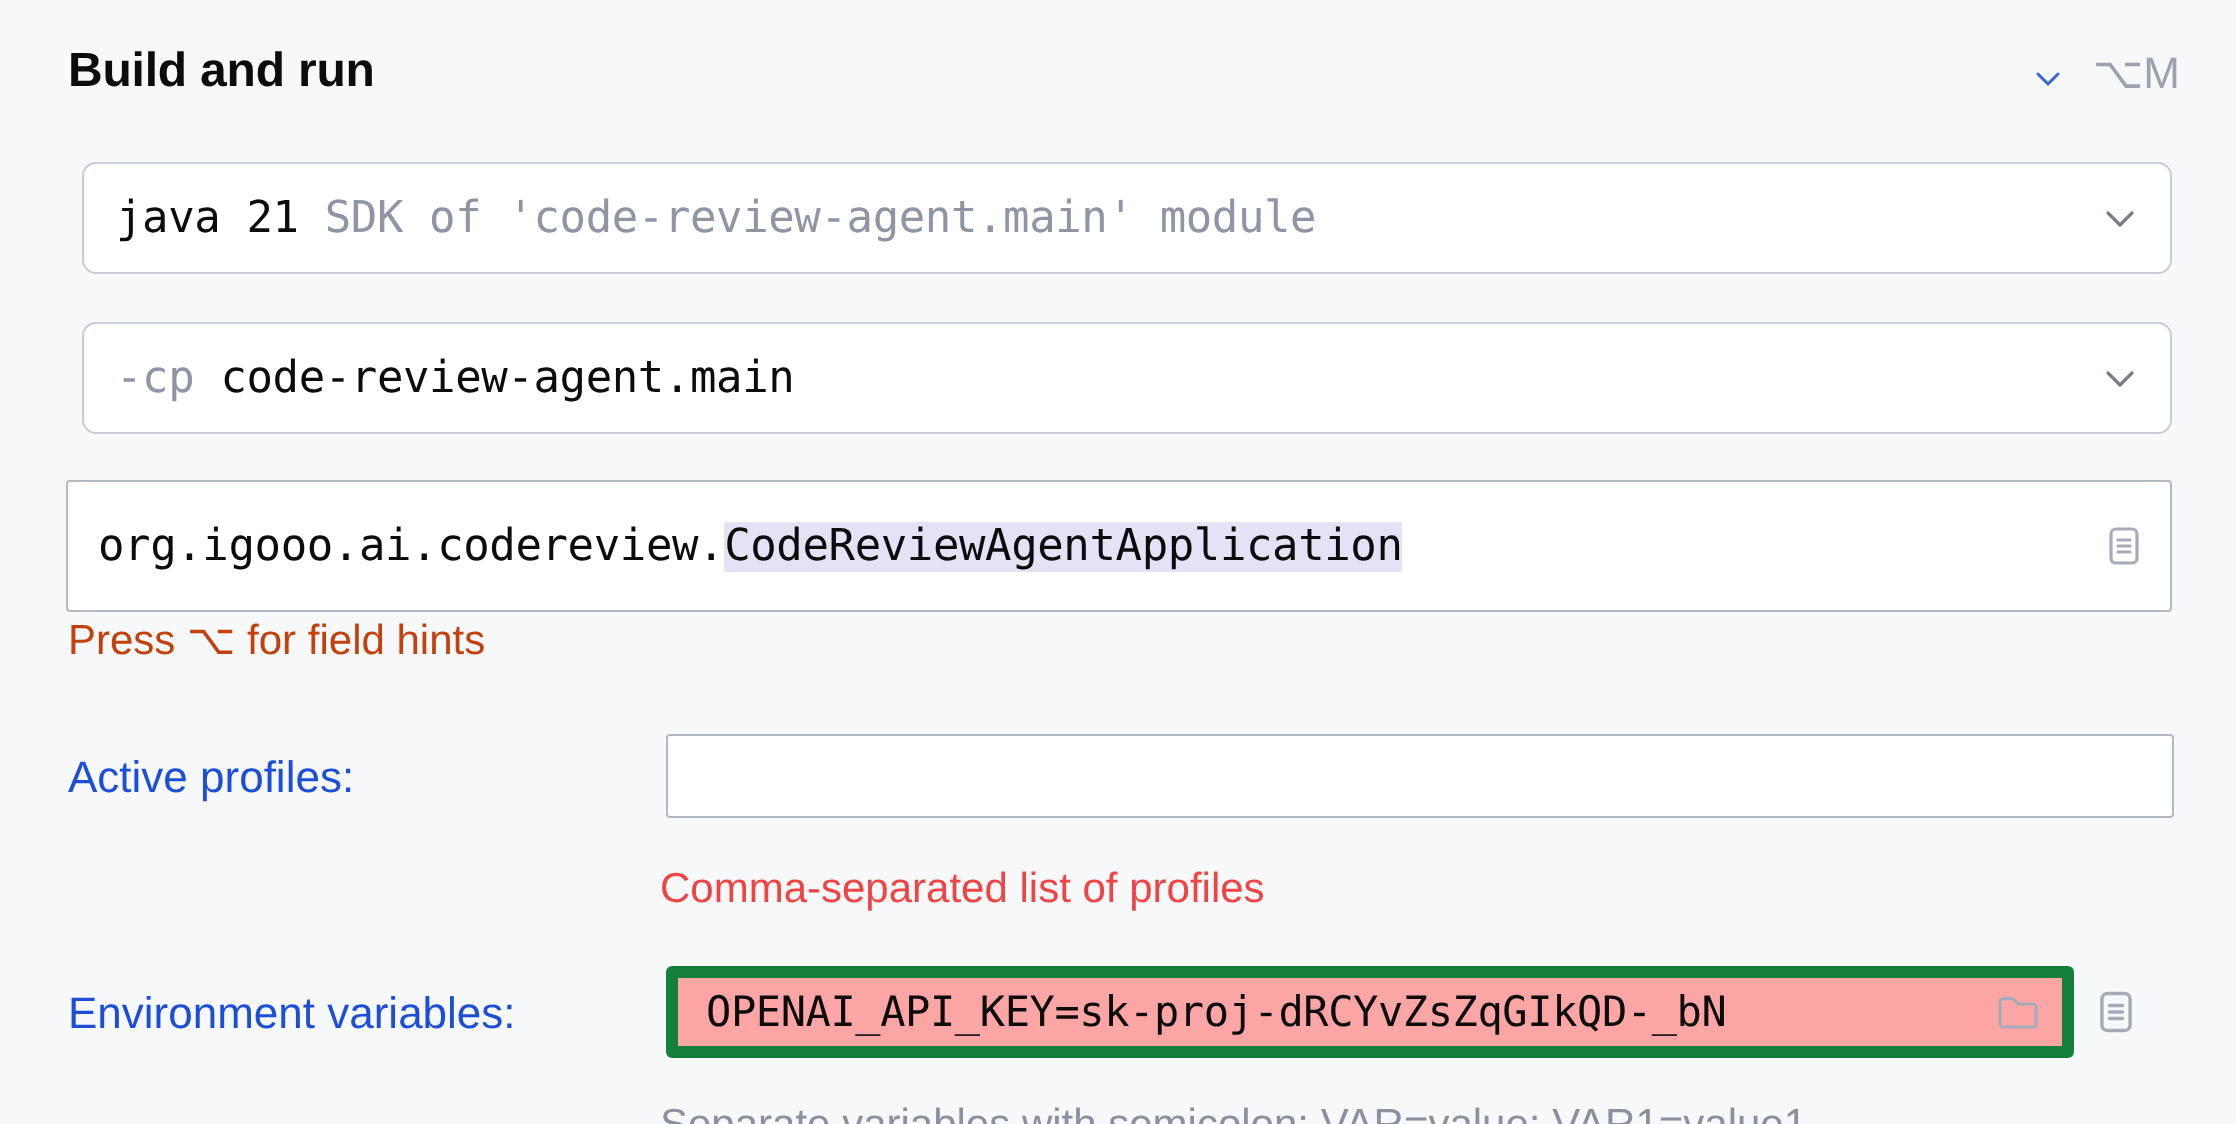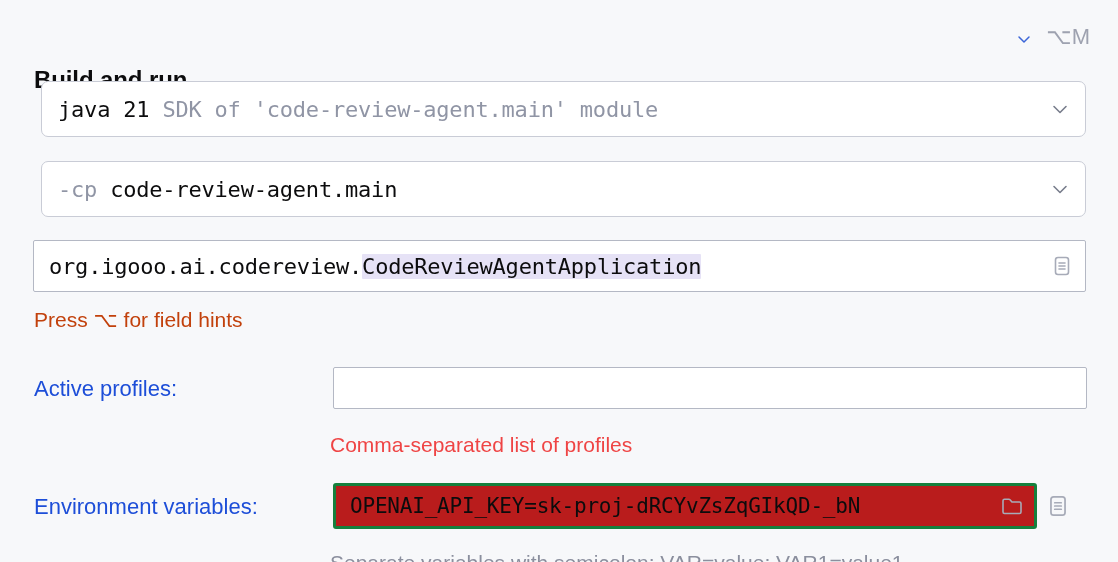--- a/index.html
+++ b/index.html
@@ -32,21 +32,20 @@
     height: 72px;
   }
   .header-title {
     position: absolute;
     left: 34px;
     top: 22px;
     font-size: 24px;
     font-weight: bold;
     color: #0c0c0d;
     letter-spacing: -0.1px;
-    margin-top: 44px;
   }
   .header-right {
     position: absolute;
     right: 28px;
     top: 24px;
     display: flex;
     align-items: center;
     gap: 14px;
   }
   .modify-options {
@@ -118,21 +117,21 @@
     width: 1045px; height: 56px;
   }
   
   #cp-field {
     left: 41px; top: 161px;
     width: 1045px; height: 56px;
   }
   
   #mainclass-field {
     left: 33px; top: 240px;
-    width: 1053px; height: 52px;
+    width: 1053px; height: 66px;
     border: 1px solid #b4b8c4;
     border-radius: 2px;
     padding-right: 44px;
   }
   #mainclass-field .field-text { padding-left: 15px; }
   .sel-highlight {
     background: #e6e2f6;
     border-radius: 1px;
   }
 
@@ -182,23 +181,23 @@
     left: 330px;
     top: 433px;
     font-size: 21px;
     color: #ef4444;
     white-space: nowrap;
   }
 
   #env-vars-field {
     left: 333px; top: 483px;
     width: 704px; height: 46px;
-    border: 3px solid #15803d;
+    border: 6px solid #15803d;
     border-radius: 3px;
-    background: #b91c1c;
+    background: #fca5a5;
     padding-right: 42px;
   }
   #env-vars-field .field-text {
     font-size: 21px;
     padding-left: 14px;
     width: 100%;
   }
   .folder-btn {
     position: absolute;
     right: 8px;

